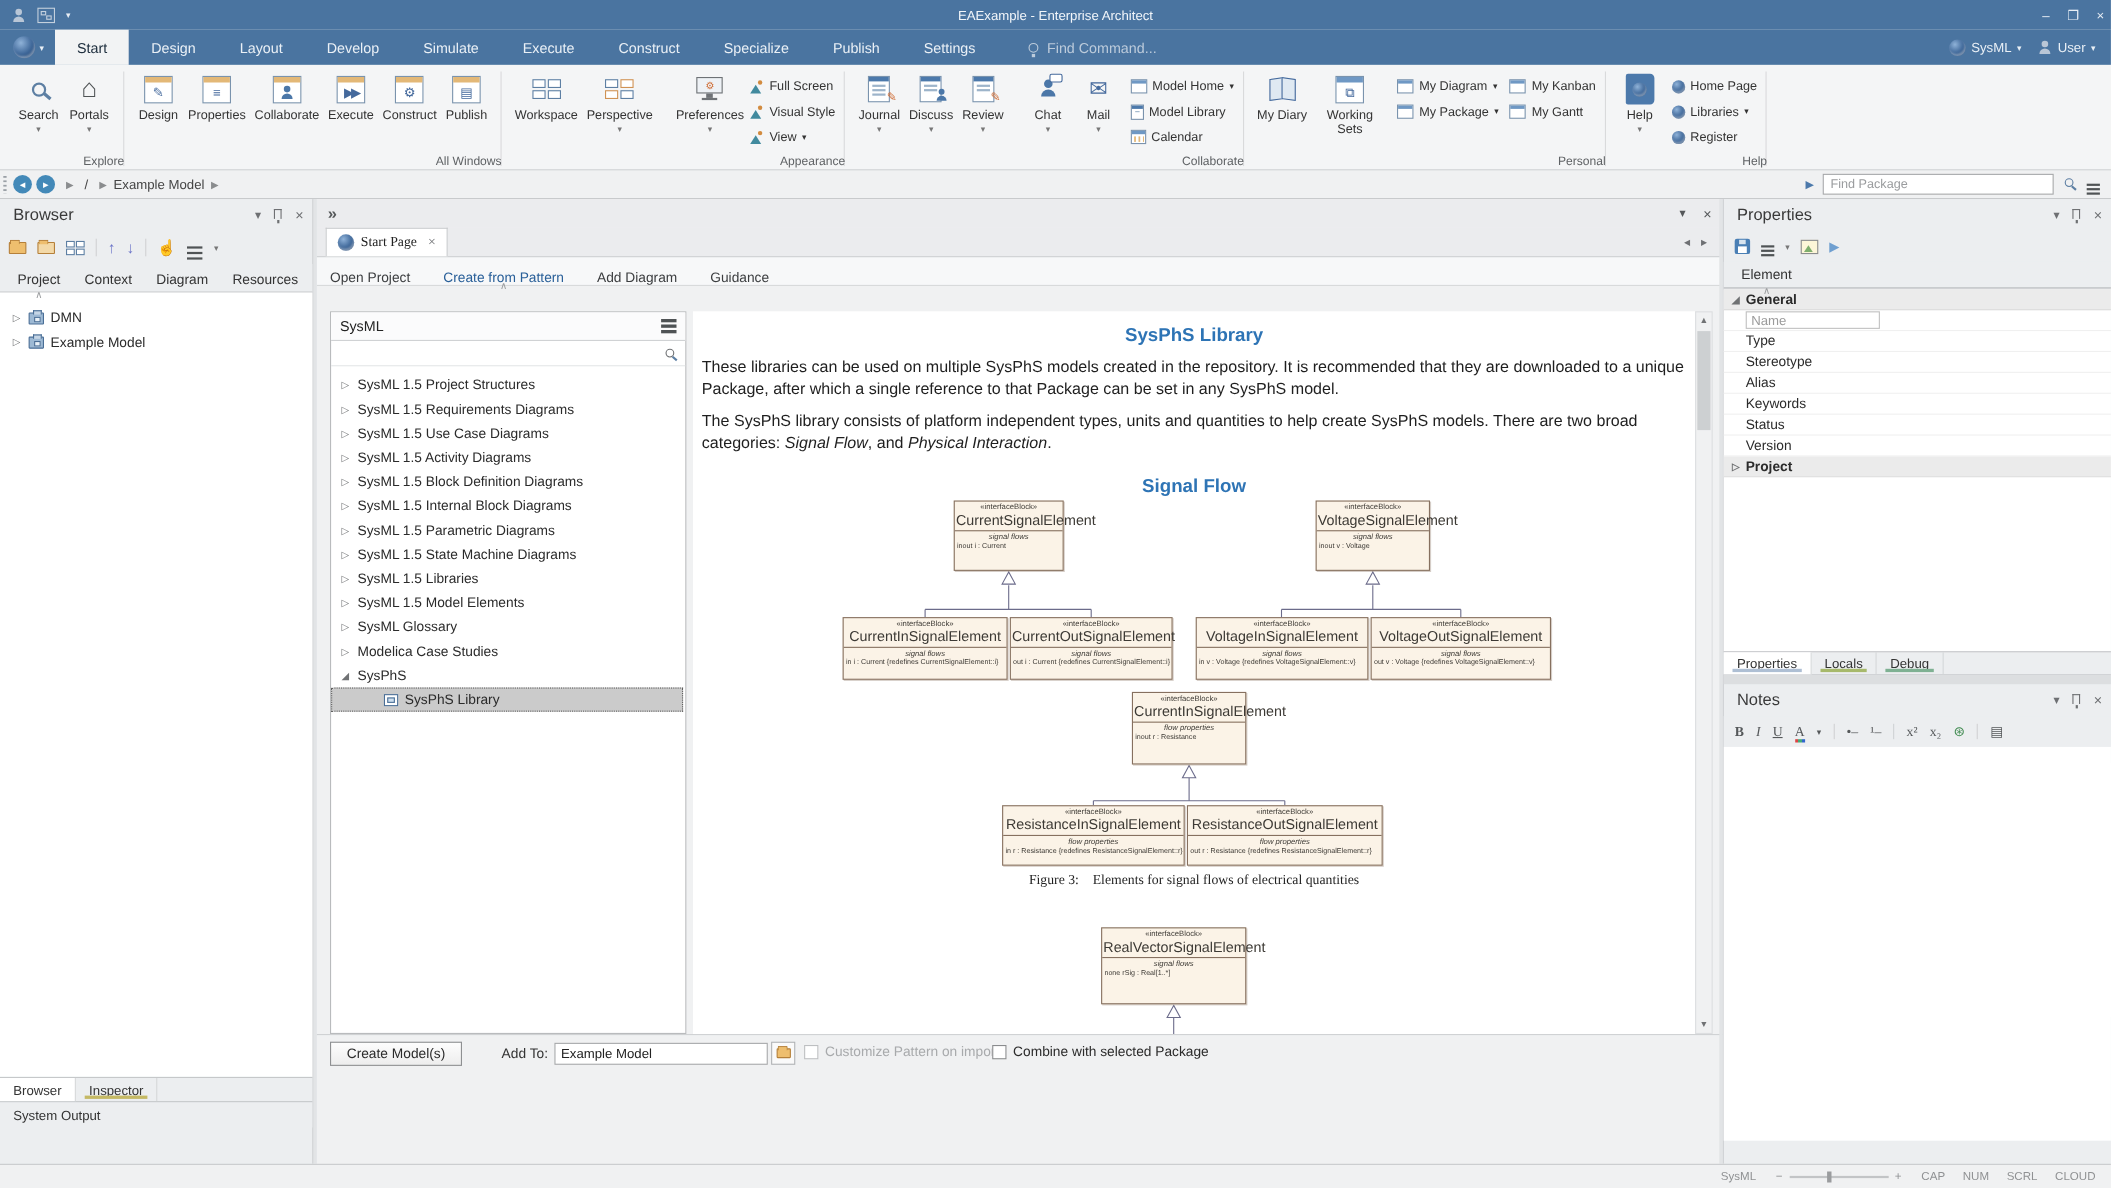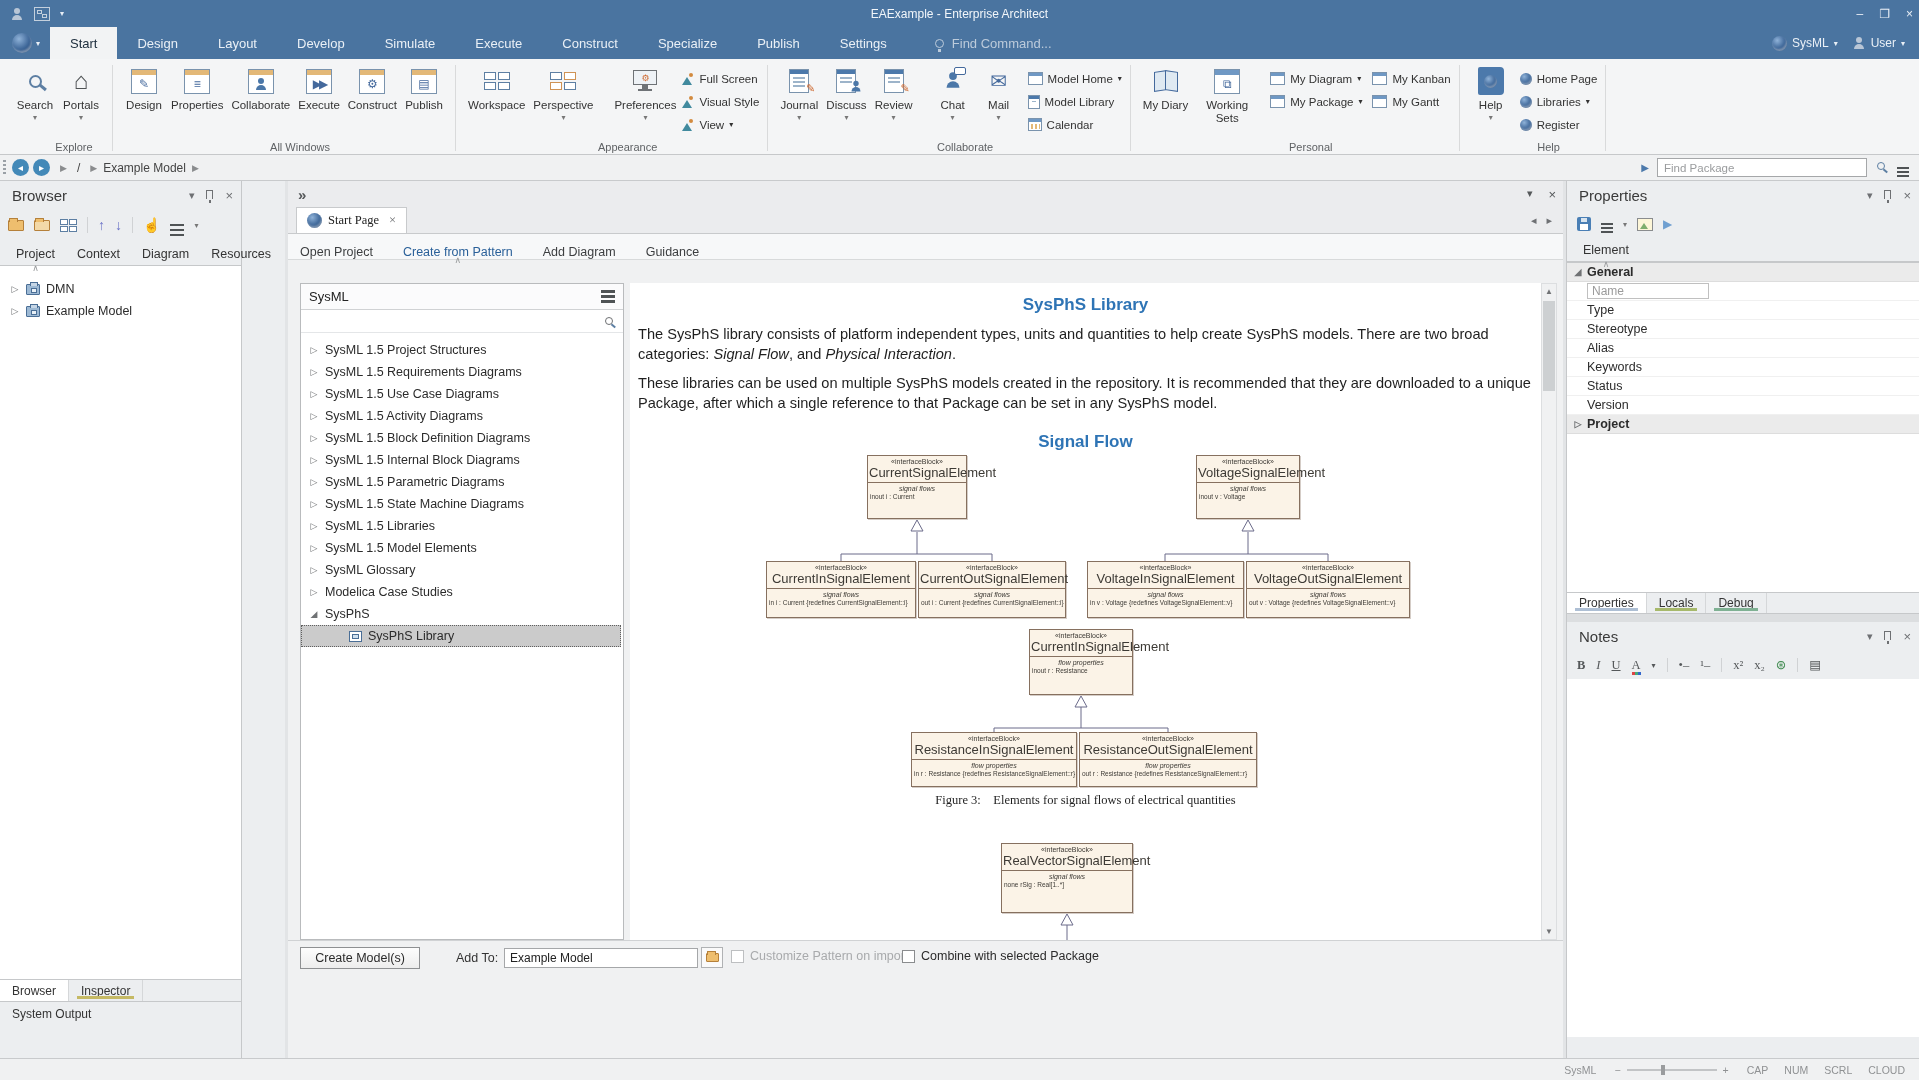--- a/index.html
+++ b/index.html
@@ -39,21 +39,21 @@
   .bulb { width:9px; height:9px; border:1.5px solid #bccbdb; border-radius:50%; position:relative; }
   .bulb:after { content:''; position:absolute; left:2px; top:9px; width:3px; height:3px; background:#bccbdb; }
   .tabrow-right { margin-left:auto; display:flex; align-items:center; gap:14px; padding-right:14px; font-size:12px; }
   .trbtn { display:flex; align-items:center; gap:5px; }
   .caret { font-size:8px; color:inherit; }
 
   
   .ribbon { position:absolute; left:0; top:59px; width:1919px; height:96px; background:#f4f5f6;
             border-bottom:1px solid #c6c8ca; display:flex; align-items:stretch; padding:2px 4px 0 4px; }
   .rgroup { position:relative; display:flex; align-items:flex-start; padding:2px 8px 15px 8px; }
-  .glabel { position:absolute; left:16px; bottom:1px; width:100%; text-align:center; font-size:11px; color:#5f6265; }
+  .glabel { position:absolute; left:1px; bottom:1px; width:100%; text-align:right; font-size:11px; color:#5f6265; }
   .vsep { width:1px; background:#d9dadb; margin:4px 0 3px 0; }
   .rbtn { display:flex; flex-direction:column; align-items:center; justify-content:flex-start;
           min-width:46px; padding:3px 4px 0 4px; text-align:center; }
   .rbtn .rlabel { font-size:11.5px; color:#333; margin-top:3px; line-height:1.15; max-width:62px; }
   .rbtn .caret { color:#777; margin-top:1px; }
   .icbox { height:30px; display:flex; align-items:center; justify-content:center; }
   .smallcol { display:flex; flex-direction:column; justify-content:flex-start; padding-top:4px; }
   .sbtn { display:flex; align-items:center; gap:5px; height:23px; font-size:11.5px; color:#333; white-space:nowrap; }
 
   
@@ -114,21 +114,21 @@
                background:linear-gradient(#9aa0a6 2px, transparent 2px) 0 0/3px 4px; }
   .navcirc { width:17px; height:17px; border-radius:50%; background:#4389b8; color:#fff; display:flex;
              align-items:center; justify-content:center; font-size:10px; margin-right:4px; }
   .crumb-sep { color:#8a8c8e; font-size:9px; margin:0 6px; }
   .findpkg { position:absolute; right:10px; top:3px; display:flex; align-items:center; gap:8px; }
   .findpkg input { width:210px; height:19px; border:1px solid #a5a7a9; padding:0 6px; font-size:11.5px;
                    font-family:"Liberation Sans",sans-serif; color:#555; background:#fff; }
   .findpkg input::placeholder { color:#9a9c9e; }
 
   
-  .leftdock { position:absolute; left:0; top:181px; width:242px; height:877px; background:#eceef0; border-right:1px solid #c6c8ca; }
+  .leftdock { position:absolute; left:0; top:181px; width:285px; height:877px; background:#eceef0; border-right:1px solid #c6c8ca; }
   .rightdock { position:absolute; left:1566px; top:181px; width:353px; height:877px; background:#eceef0; border-left:1px solid #c6c8ca; }
   .ptitle { display:flex; align-items:center; height:29px; padding:0 8px 0 12px; font-size:15px; color:#3a3a3a; }
   .ptools { margin-left:auto; display:flex; align-items:center; gap:12px; color:#6e7073; font-size:11px; }
   .pin { display:inline-block; width:7px; height:9px; border:1.5px solid #6e7073; border-bottom:none; position:relative; top:-1px; }
   .pin:after { content:''; position:absolute; left:2px; top:9px; width:1.5px; height:3px; background:#6e7073; }
   .toolbar-icons { display:flex; align-items:center; gap:10px; padding:4px 8px; height:30px; }
   .ttab-row { display:flex; align-items:flex-end; height:26px; border-bottom:1px solid #c6c8ca; padding:0 6px; gap:2px;
               font-size:12.5px; background:#eceef0; }
   .ttab { position:relative; padding:4px 10px; color:#333; }
   .ttab .notch { position:absolute; left:50%; bottom:-8px; transform:translateX(-50%); color:#9a9c9e; font-size:9px; }
@@ -787,22 +787,22 @@
             <span class="diag-ic">
               <i></i>
             </span>
             <span>SysPhS Library</span>
           </div>
         </div>
     </div>
 
     <div class="docarea">
       <div class="doc-title">SysPhS Library</div>
+      <div class="doc-p">These libraries can be used on multiple SysPhS models created in the repository. It is recommended that they are downloaded to a unique Package, after which a single reference to that Package can be set in any SysPhS model.</div>
       <div class="doc-p"><span>The SysPhS library consists of platform independent types, units and quantities to help create SysPhS models. There are two broad categories: </span><i>Signal Flow</i><span>, and </span><i>Physical Interaction</i><span>.</span></div>
-      <div class="doc-p">These libraries can be used on multiple SysPhS models created in the repository. It is recommended that they are downloaded to a unique Package, after which a single reference to that Package can be set in any SysPhS model.</div>
       <div class="doc-h2">Signal Flow</div>
       <svg class="dgsvg" id="diagram-svg" width="911" height="657">
           <line x1="287" y1="249" x2="287" y2="271" stroke="#6b6b8a" stroke-width="1"></line>
           <line x1="211" y1="271" x2="362" y2="271" stroke="#6b6b8a" stroke-width="1"></line>
           <line x1="211" y1="271" x2="211" y2="278" stroke="#6b6b8a" stroke-width="1"></line>
           <line x1="362" y1="271" x2="362" y2="278" stroke="#6b6b8a" stroke-width="1"></line>
           <line x1="618" y1="249" x2="618" y2="271" stroke="#6b6b8a" stroke-width="1"></line>
           <line x1="535" y1="271" x2="698" y2="271" stroke="#6b6b8a" stroke-width="1"></line>
           <line x1="535" y1="271" x2="535" y2="278" stroke="#6b6b8a" stroke-width="1"></line>
           <line x1="698" y1="271" x2="698" y2="278" stroke="#6b6b8a" stroke-width="1"></line>

